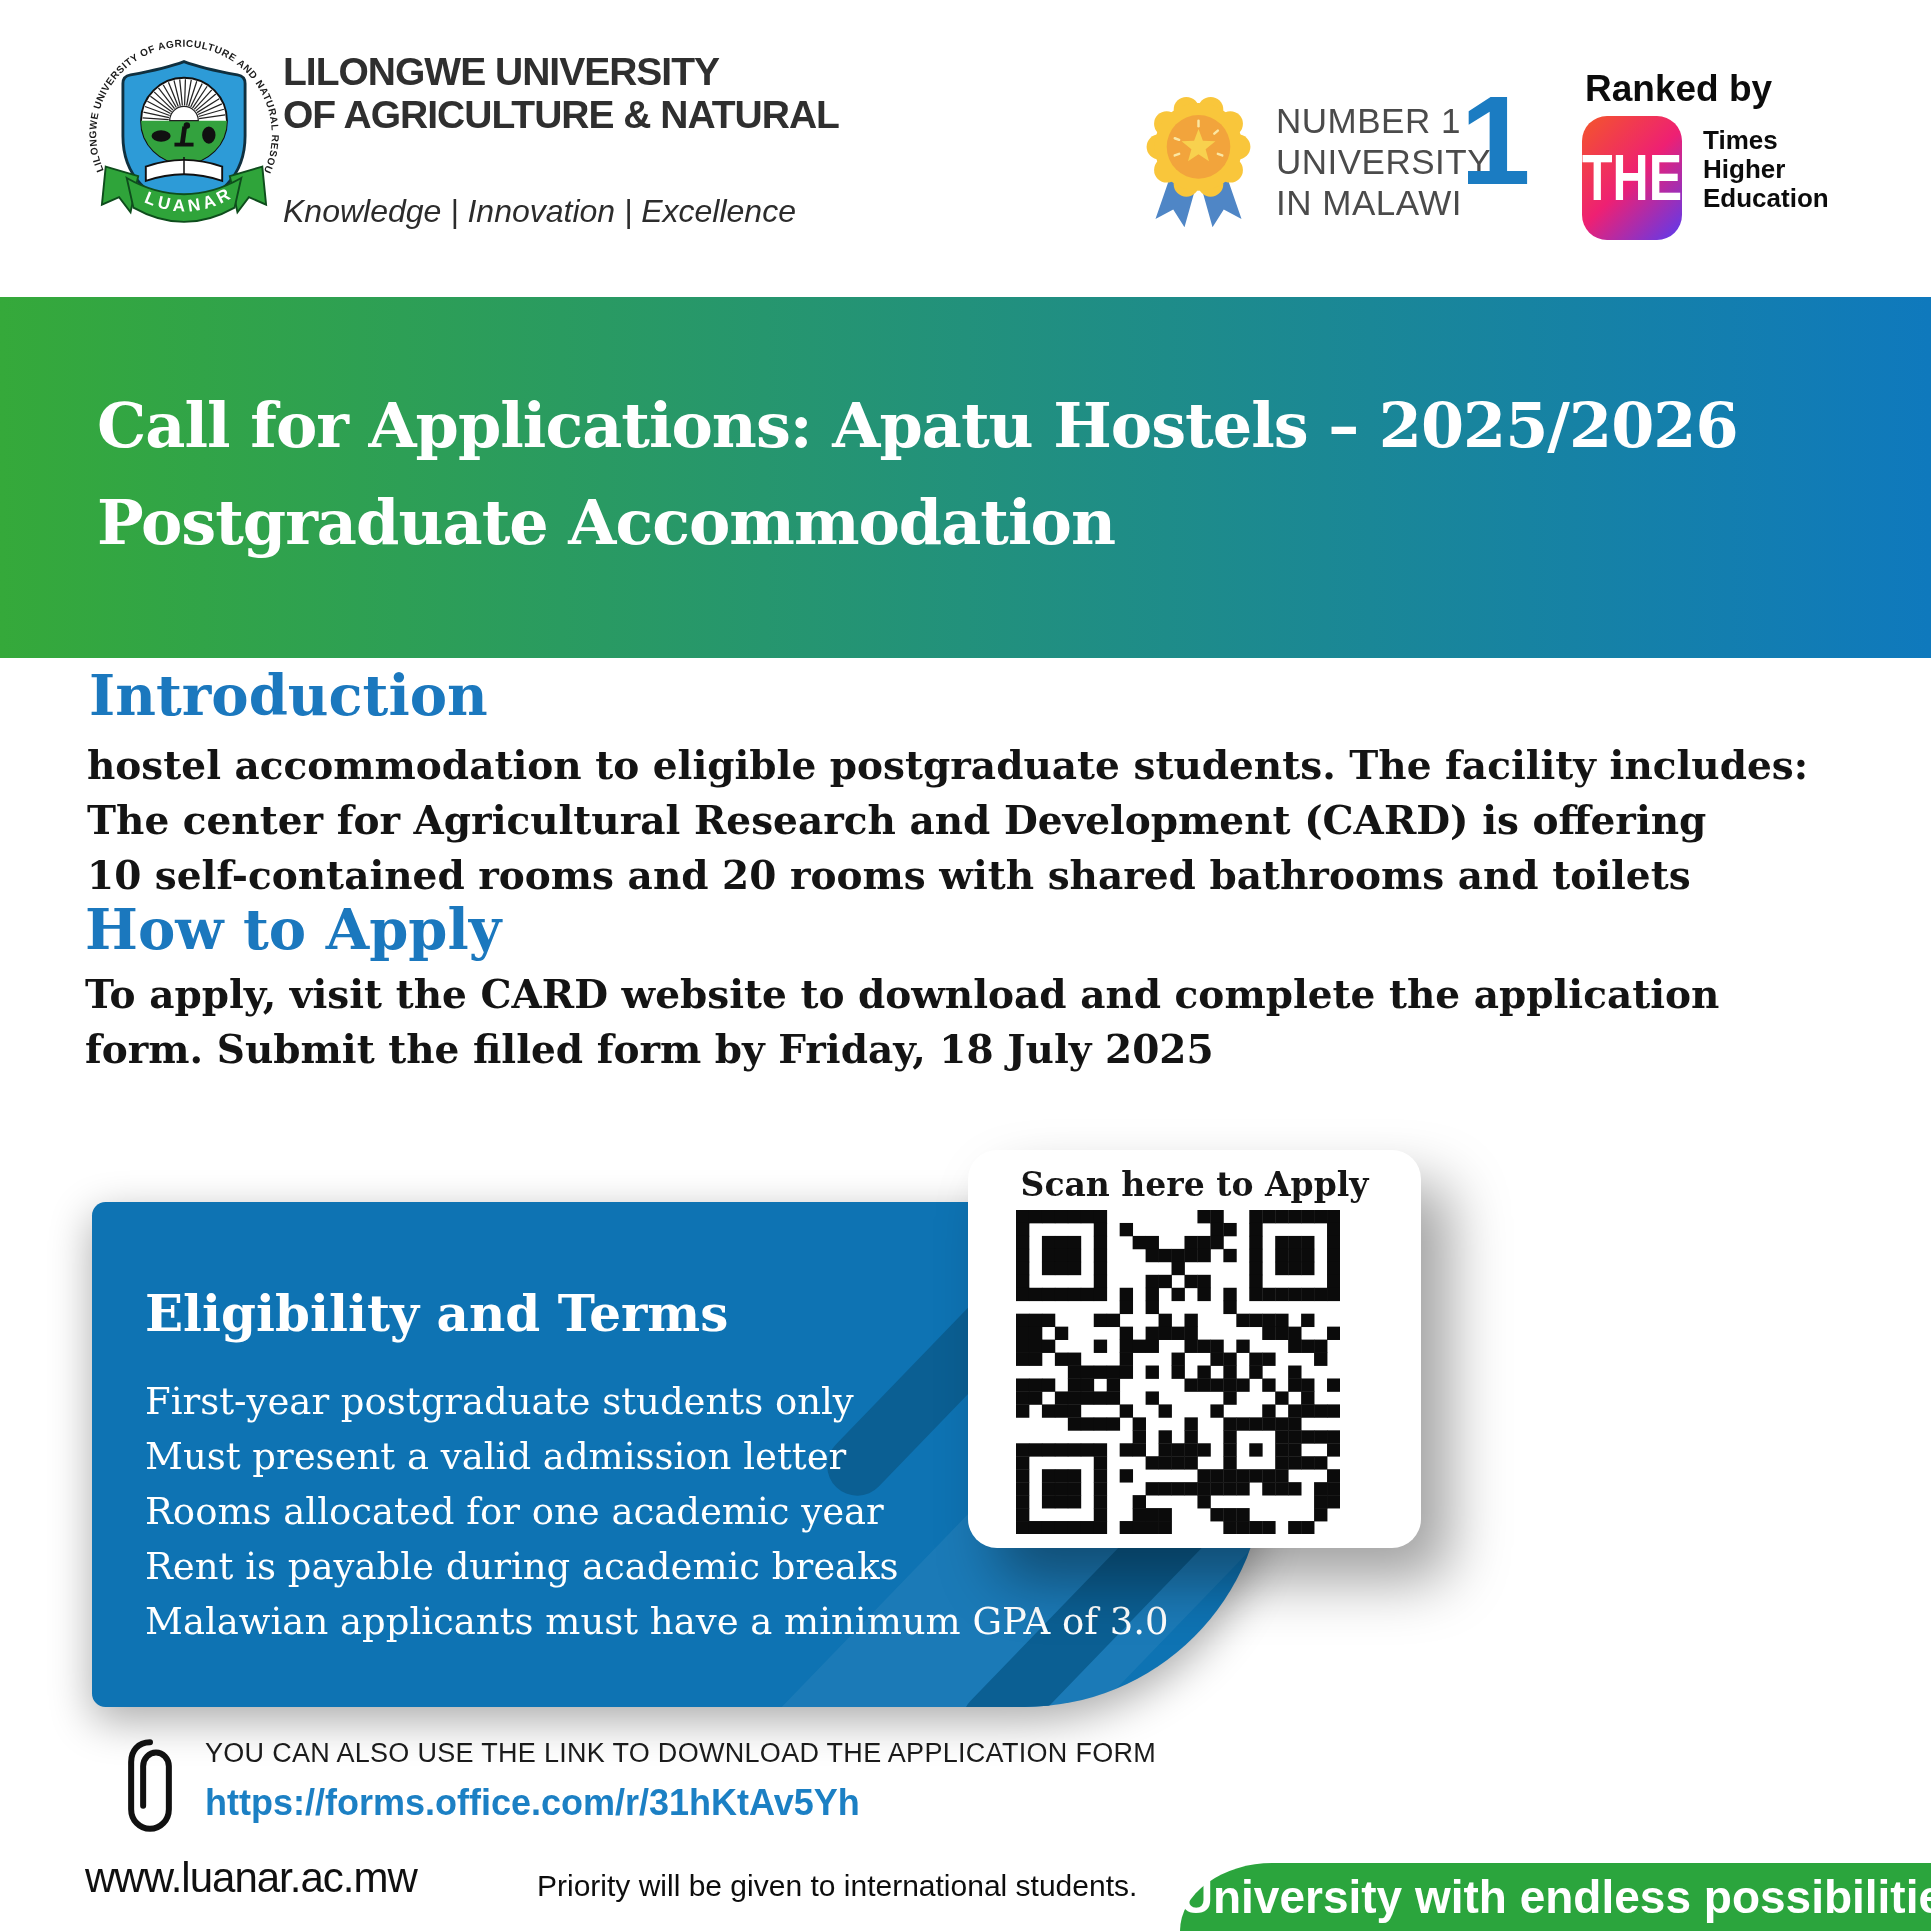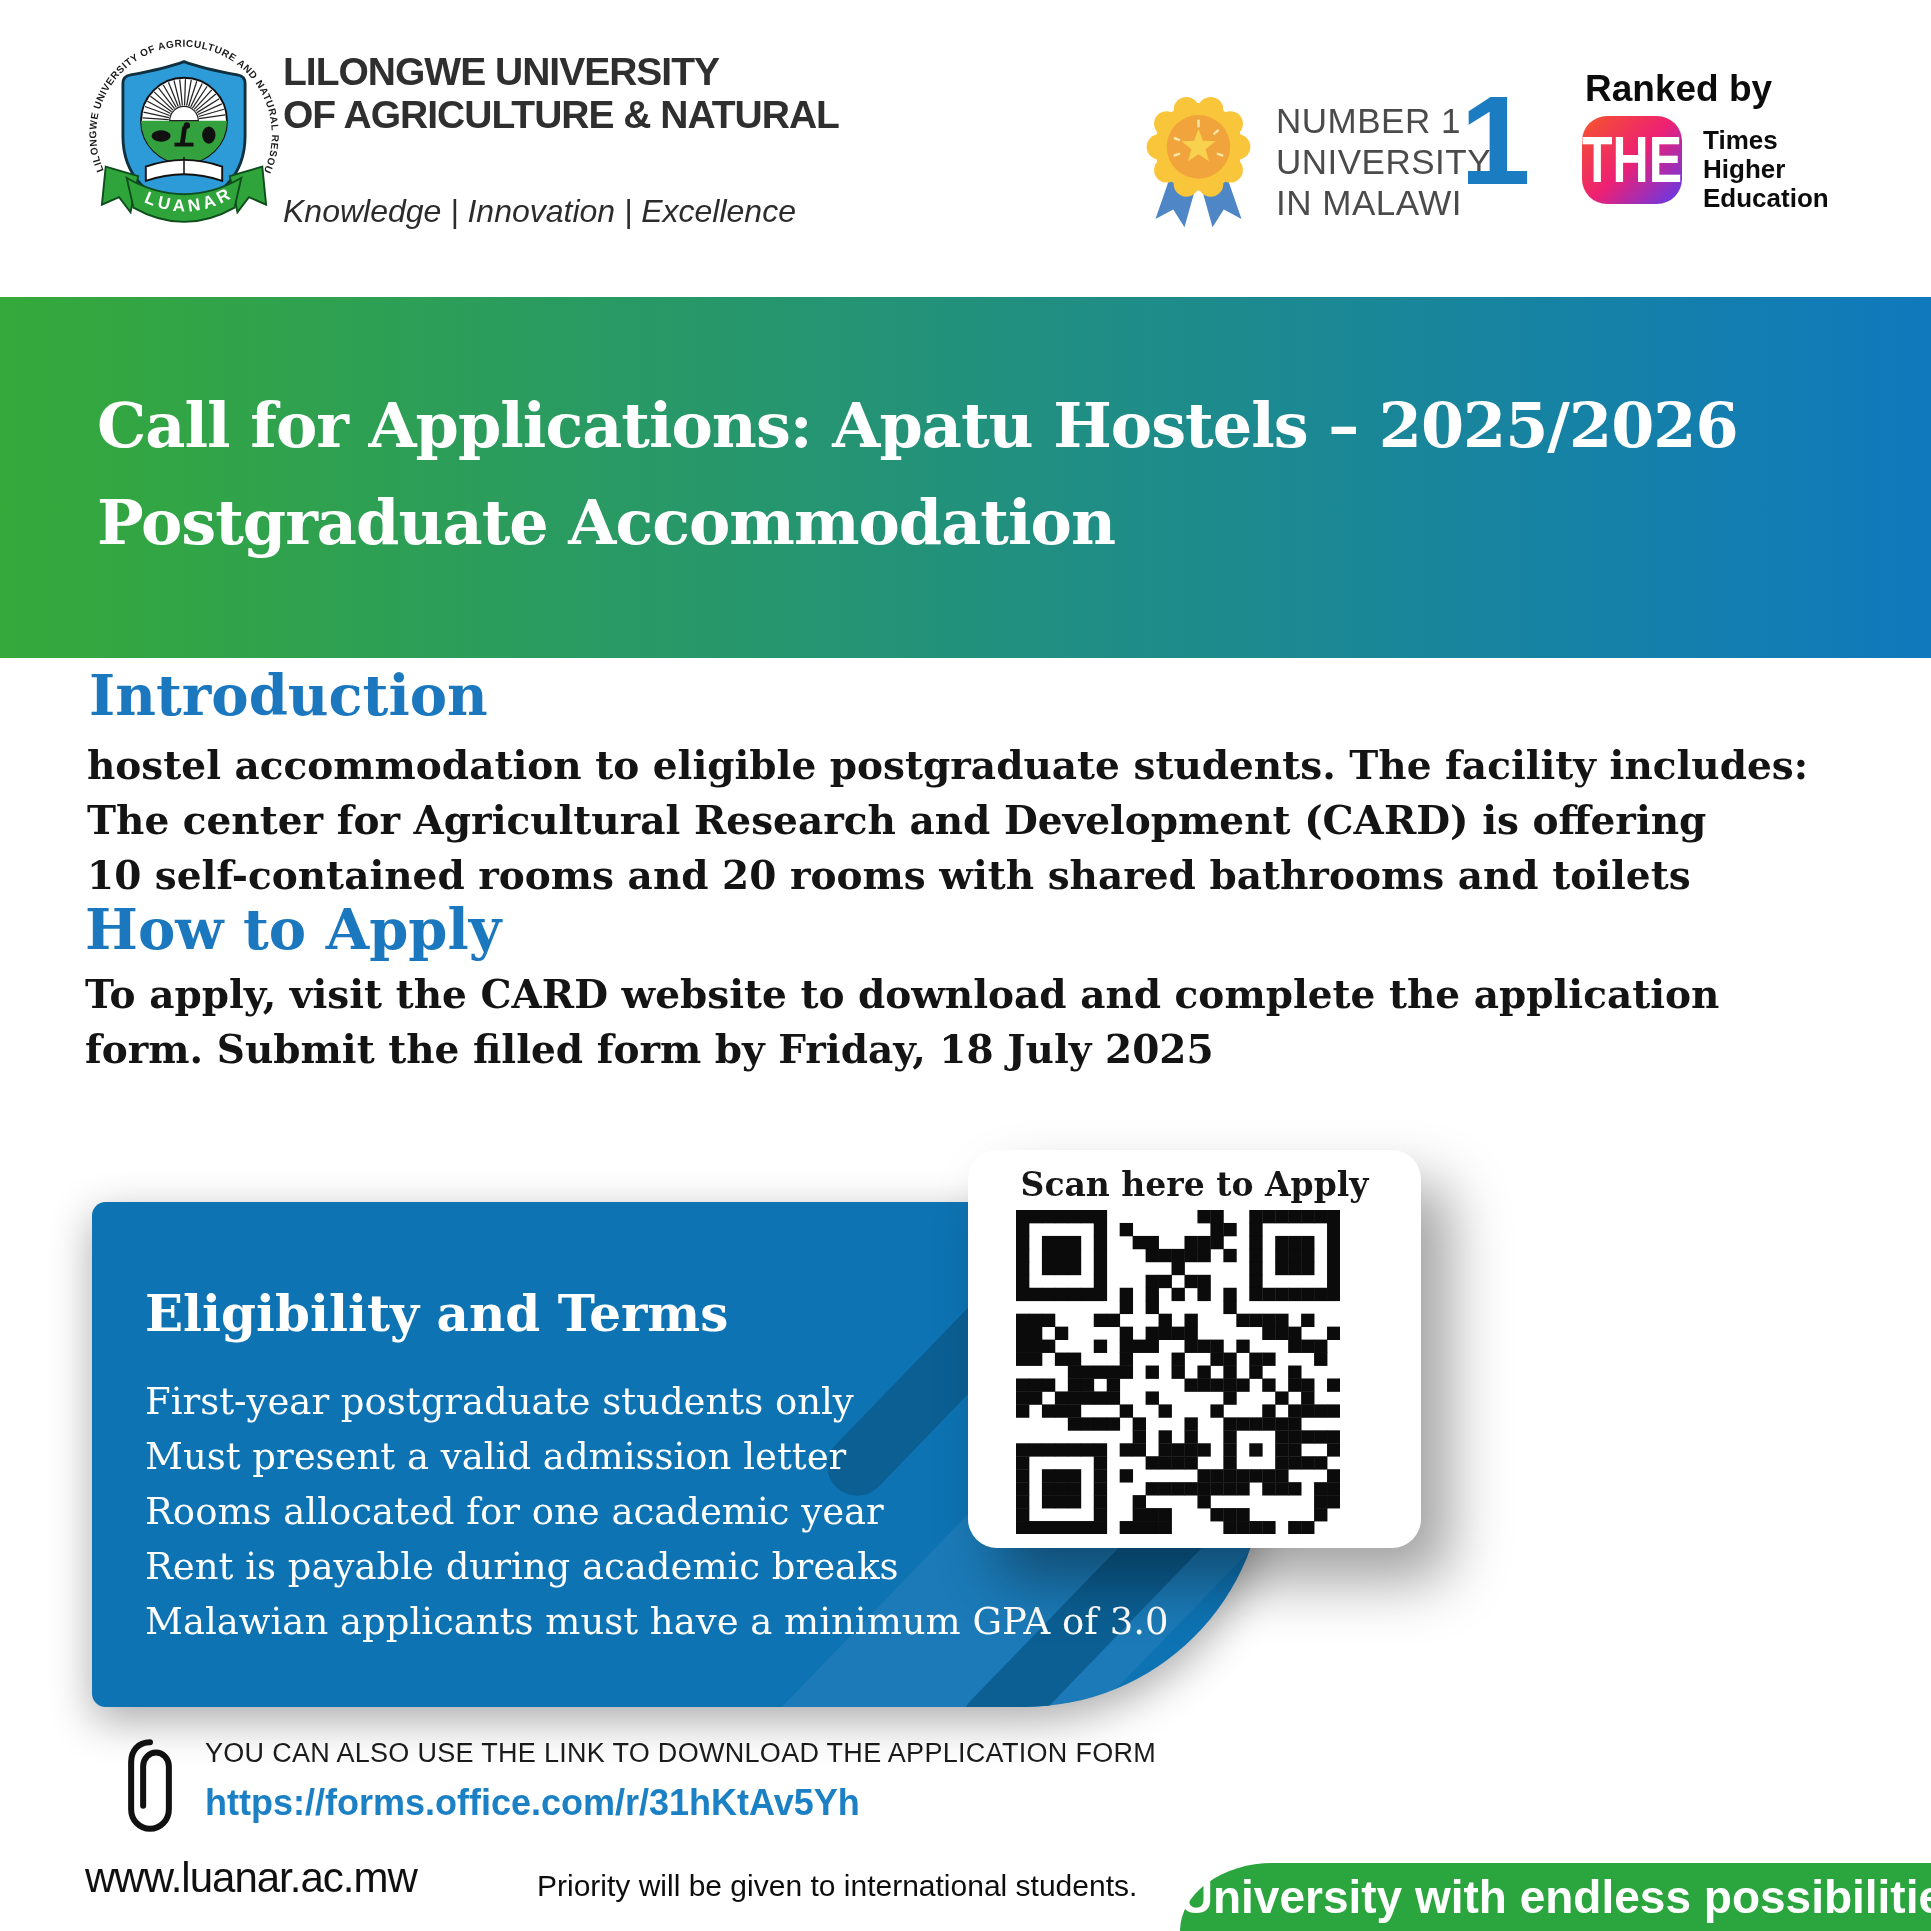--- a/index.html
+++ b/index.html
@@ -12,21 +12,21 @@
   
   .logo-svg{left:79px;top:25px;width:210px;height:222px;}
   .uni-name{left:283px;top:50px;color:var(--text-dark,#2f2f2f);font-weight:700;
             font-size:39px;line-height:43px;letter-spacing:-1px;}
   .tagline{left:283px;top:193px;color:#2c2c2c;font-style:italic;font-size:32px;font-weight:500;}
 
   .medal-svg{left:1128px;top:87px;width:141px;height:159px;}
   .award-lines{left:1276px;top:100px;color:#4b4b4b;font-size:35px;line-height:41px;letter-spacing:0.5px;}
   .award-one{left:1460px;top:77px;color:var(--number-one-blue,#1b7cc2);font-size:127px;line-height:127px;font-weight:800;}
   .ranked-by{left:1585px;top:68px;color:#0c0c0c;font-size:37px;font-weight:800;}
-  .the-box{left:1582px;top:116px;width:100px;height:88px;border-radius:25px;
+  .the-box{left:1582px;top:116px;width:100px;height:124px;border-radius:25px;
            background:linear-gradient(135deg,var(--the-gradient-start,#f4562a) 0%,var(--the-gradient-mid,#ee2073) 50%,var(--the-gradient-end,#5a3bf0) 100%);
            display:flex;align-items:center;justify-content:center;}
   .the-box span{color:#fff;font-weight:800;font-size:50px;transform:scaleY(1.3);letter-spacing:0;}
   .the-name{left:1703px;top:126px;color:#0c0c0c;font-size:26px;line-height:29px;font-weight:800;}
 
   
   .banner{left:0;top:297px;width:1931px;height:361px;
           background:linear-gradient(90deg,var(--banner-green,#35a93a) 0%,var(--banner-blue,#0f79bd) 100%);}
   .banner-title{left:97px;top:377px;color:#fff;font-weight:700;font-size:62px;line-height:97px;letter-spacing:-1px;}
 

